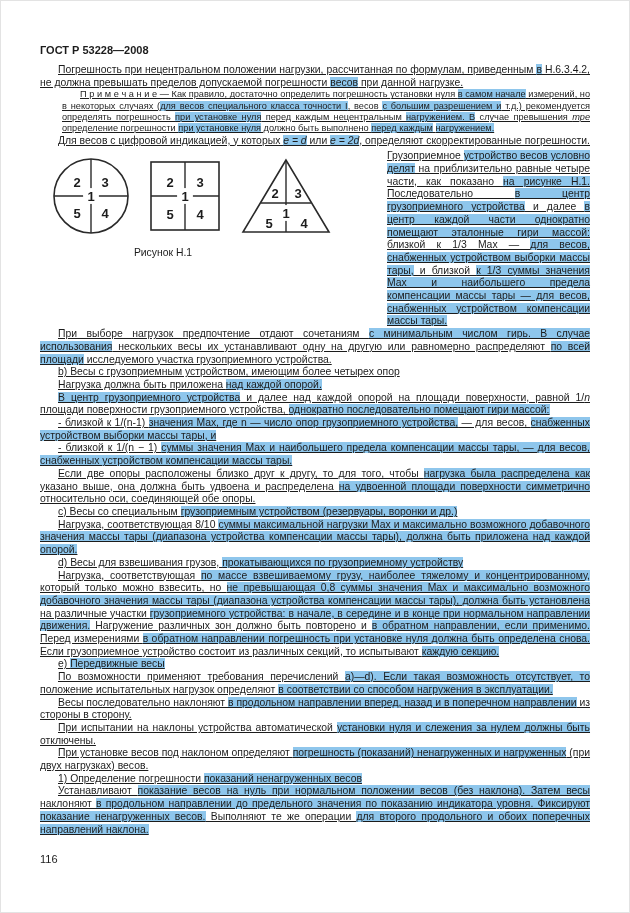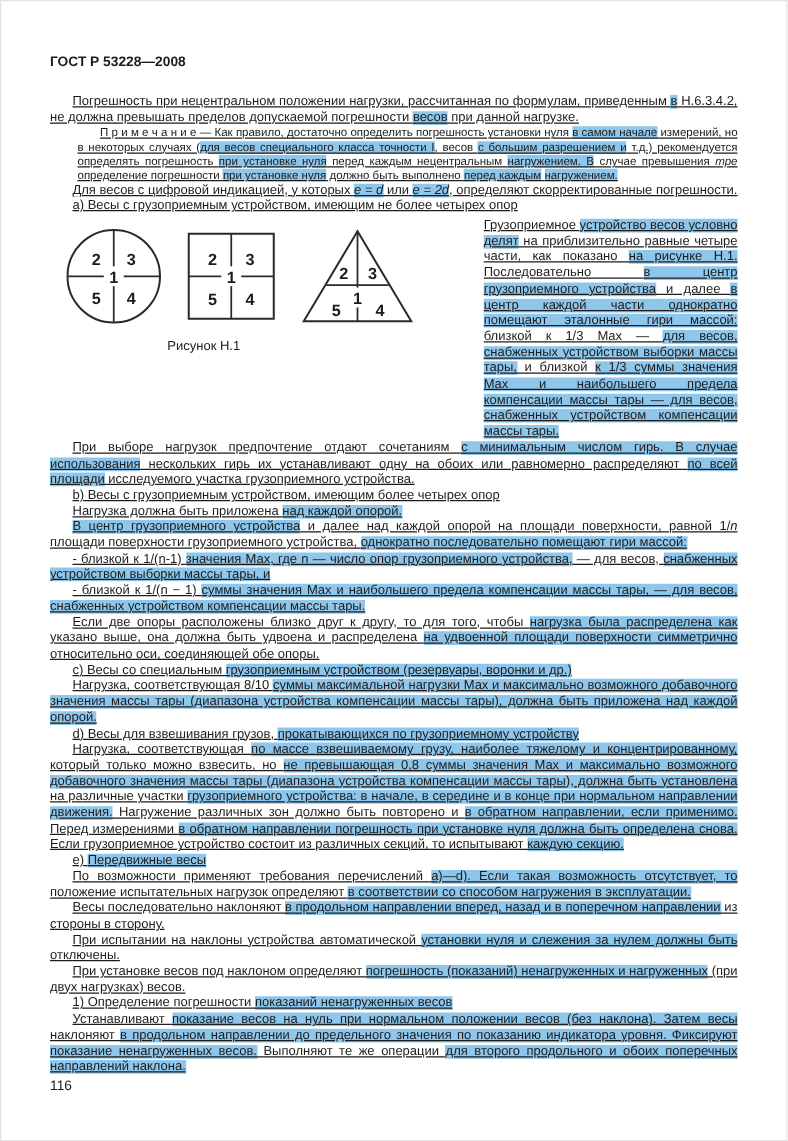--- a/index.html
+++ b/index.html
@@ -8,49 +8,48 @@
   body {
     width:630px; height:913px;
     background:#ffffff;
     color:#1c1c1c;
     font-family:"Liberation Sans", sans-serif;
     position:relative;
     box-shadow: inset 0 0 0 1px #e3e3e3;
     overflow:hidden;
   }
   .page { padding:44px 40px 0 40px; }
-  .hdr { font-weight:bold; font-size:11px; margin-bottom:20px; }
+  .hdr { font-weight:bold; font-size:11px; margin-bottom:8px; }
   p { margin:0; font-size:10.4px; line-height:12.7px; text-align:justify;text-decoration:underline; }
   .p { text-indent:18px; }
   .note { font-size:9.2px; line-height:11.3px; text-indent:18px;margin-left:22px; }
   .hd { font-weight:bold; }
   .hl { background:var(--hl); }
   .it { font-style:italic; }
   .fig-row { display:flex; margin-top:3px; }
   .fig-left { width:310px; flex:0 0 auto; padding:5px 0 0 10px; }
   .shapes { display:flex; align-items:center; gap:12px; }
   .fig-caption { width:170px; text-align:center; margin:10px 0 0 28px; font-size:10.4px; }
   .fig-right { flex:1;padding-left:37px; }
   .fig-right .p { text-indent:0; }
   svg { display:block; }
   svg text { font-size:13px; font-weight:bold; font-family:"Liberation Sans",sans-serif; fill:#1c1c1c; }
-  .pageno { position:absolute; left:40px; bottom:38px; font-size:11px; }
+  .pageno { position:absolute; left:40px; bottom:48px; font-size:11px; }
 </style>
 </head>
 <body>
 
 <div class="page">
 
   <div class="hdr">ГОСТ Р 53228—2008</div>
 
   <div id="top-blocks">
       <p class="p"><span>Погрешность при нецентральном положении нагрузки, рассчитанная по формулам, приведенным </span><span class="hl">в</span><span> Н.6.3.4.2, не должна превышать пределов допускаемой погрешности </span><span class="hl">весов</span><span> при данной нагрузке.</span></p>
       <p class="note"><span>П р и м е ч а н и е — Как правило, достаточно определить погрешность установки нуля </span><span class="hl">в самом начале</span><span> измерений, но в некоторых случаях (</span><span class="hl">для весов специального класса точности I</span><span>, весов </span><span class="hl">с большим разрешением и</span><span> т.д.) рекомендуется определять погрешность </span><span class="hl">при установке нуля</span><span> перед каждым нецентральным </span><span class="hl">нагружением. В</span><span> случае превышения </span><span class="it">mpe</span><span> определение погрешности </span><span class="hl">при установке нуля</span><span> должно быть выполнено </span><span class="hl">перед каждым</span><span> </span><span class="hl">нагружением.</span></p>
       <p class="p"><span>Для весов с цифровой индикацией, у которых </span><span class="hl it">е = d</span><span> или </span><span class="hl it">е = 2d</span><span>, определяют скорректированные погрешности.</span></p>
-      <p class="p"><span>а) Весы с грузоприемным устройством, имеющим не более четырех опор</span></p>
     </div>
 
   <div class="fig-row">
     <div class="fig-left">
       <div class="shapes">
 
         <svg width="82" height="82" viewBox="0 0 82 82">
           <circle cx="41" cy="41" r="37" fill="none" stroke="#2a2a2a" stroke-width="1.6"></circle>
           <line x1="41" y1="4" x2="41" y2="78" stroke="#2a2a2a" stroke-width="1.4"></line>
           <line x1="4" y1="41" x2="78" y2="41" stroke="#2a2a2a" stroke-width="1.4"></line>
@@ -88,21 +87,21 @@
 
       </div>
       <div class="fig-caption">Рисунок Н.1</div>
     </div>
     <div class="fig-right" id="fig-text">
         <p class="p"><span>Грузоприемное </span><span class="hl">устройство весов условно делят</span><span> на приблизительно равные четыре части, как показано </span><span class="hl">на рисунке Н.1.</span><span> Последовательно </span><span class="hl">в центр грузоприемного устройства</span><span> и далее </span><span class="hl">в центр каждой части однократно помещают эталонные гири массой:</span><span> близкой к 1/3 Max — </span><span class="hl">для весов, снабженных устройством выборки массы тары,</span><span> и близкой </span><span class="hl">к 1/3 суммы значения Max и наибольшего предела компенсации массы тары — для весов, снабженных устройством компенсации массы тары.</span></p>
       </div>
   </div>
 
   <div id="bottom-blocks">
-      <p class="p"><span>При выборе нагрузок предпочтение отдают сочетаниям </span><span class="hl">с минимальным числом гирь. В случае использования</span><span> нескольких гирь их устанавливают одну на обоих или равномерно распределяют </span><span class="hl">по всей площади</span><span> исследуемого участка грузоприемного устройства.</span></p>
+      <p class="p"><span>При выборе нагрузок предпочтение отдают сочетаниям </span><span class="hl">с минимальным числом гирь. В случае использования</span><span> нескольких весы их устанавливают одну на другую или равномерно распределяют </span><span class="hl">по всей площади</span><span> исследуемого участка грузоприемного устройства.</span></p>
       <p class="p"><span>b) Весы с грузоприемным устройством, имеющим более четырех опор</span></p>
       <p class="p"><span>Нагрузка должна быть приложена </span><span class="hl">над каждой опорой.</span></p>
       <p class="p"><span class="hl">В центр грузоприемного устройства</span><span> и далее над каждой опорой на площади поверхности,  равной 1/</span><span class="it">n</span><span>  площади поверхности грузоприемного устройства, </span><span class="hl">однократно последовательно помещают гири массой:</span></p>
       <p class="p"><span>- близкой к 1/(n-1) </span><span class="hl">значения Max, где n — число опор грузоприемного устройства,</span><span> — для весов, </span><span class="hl">снабженных устройством выборки массы тары, и</span></p>
       <p class="p"><span>- близкой к 1/(n − 1) </span><span class="hl">суммы значения Max и наибольшего предела компенсации массы тары, — для весов, снабженных устройством компенсации массы тары.</span></p>
       <p class="p"><span>Если две опоры расположены близко друг к другу, то для того, чтобы </span><span class="hl">нагрузка была распределена как</span><span> указано выше, она должна быть удвоена и распределена </span><span class="hl">на удвоенной площади поверхности симметрично</span><span> относительно оси, соединяющей обе опоры.</span></p>
       <p class="p"><span>с) Весы со специальным </span><span class="hl">грузоприемным устройством (резервуары, воронки и др.)</span></p>
       <p class="p"><span>Нагрузка, соответствующая 8/10 </span><span class="hl">суммы максимальной нагрузки Max и максимально возможного добавочного значения массы тары (диапазона устройства компенсации массы тары), должна быть приложена над каждой опорой.</span></p>
       <p class="p"><span>d) Весы для взвешивания грузов, </span><span class="hl">прокатывающихся по грузоприемному устройству</span></p>
       <p class="p"><span>Нагрузка, соответствующая </span><span class="hl">по массе взвешиваемому грузу, наиболее тяжелому и концентрированному,</span><span> который только можно взвесить, но </span><span class="hl">не превышающая 0,8 суммы значения Max и максимально возможного добавочного значения массы тары (диапазона устройства компенсации массы тары), должна быть установлена</span><span> на различные участки </span><span class="hl">грузоприемного устройства: в начале, в середине и в конце при нормальном направлении движения.</span><span> Нагружение различных зон должно быть повторено и </span><span class="hl">в обратном направлении, если применимо.</span><span> Перед измерениями </span><span class="hl">в обратном направлении погрешность при установке нуля должна быть определена снова.</span><span> Если грузоприемное устройство состоит из различных секций, то испытывают </span><span class="hl">каждую секцию.</span></p>

